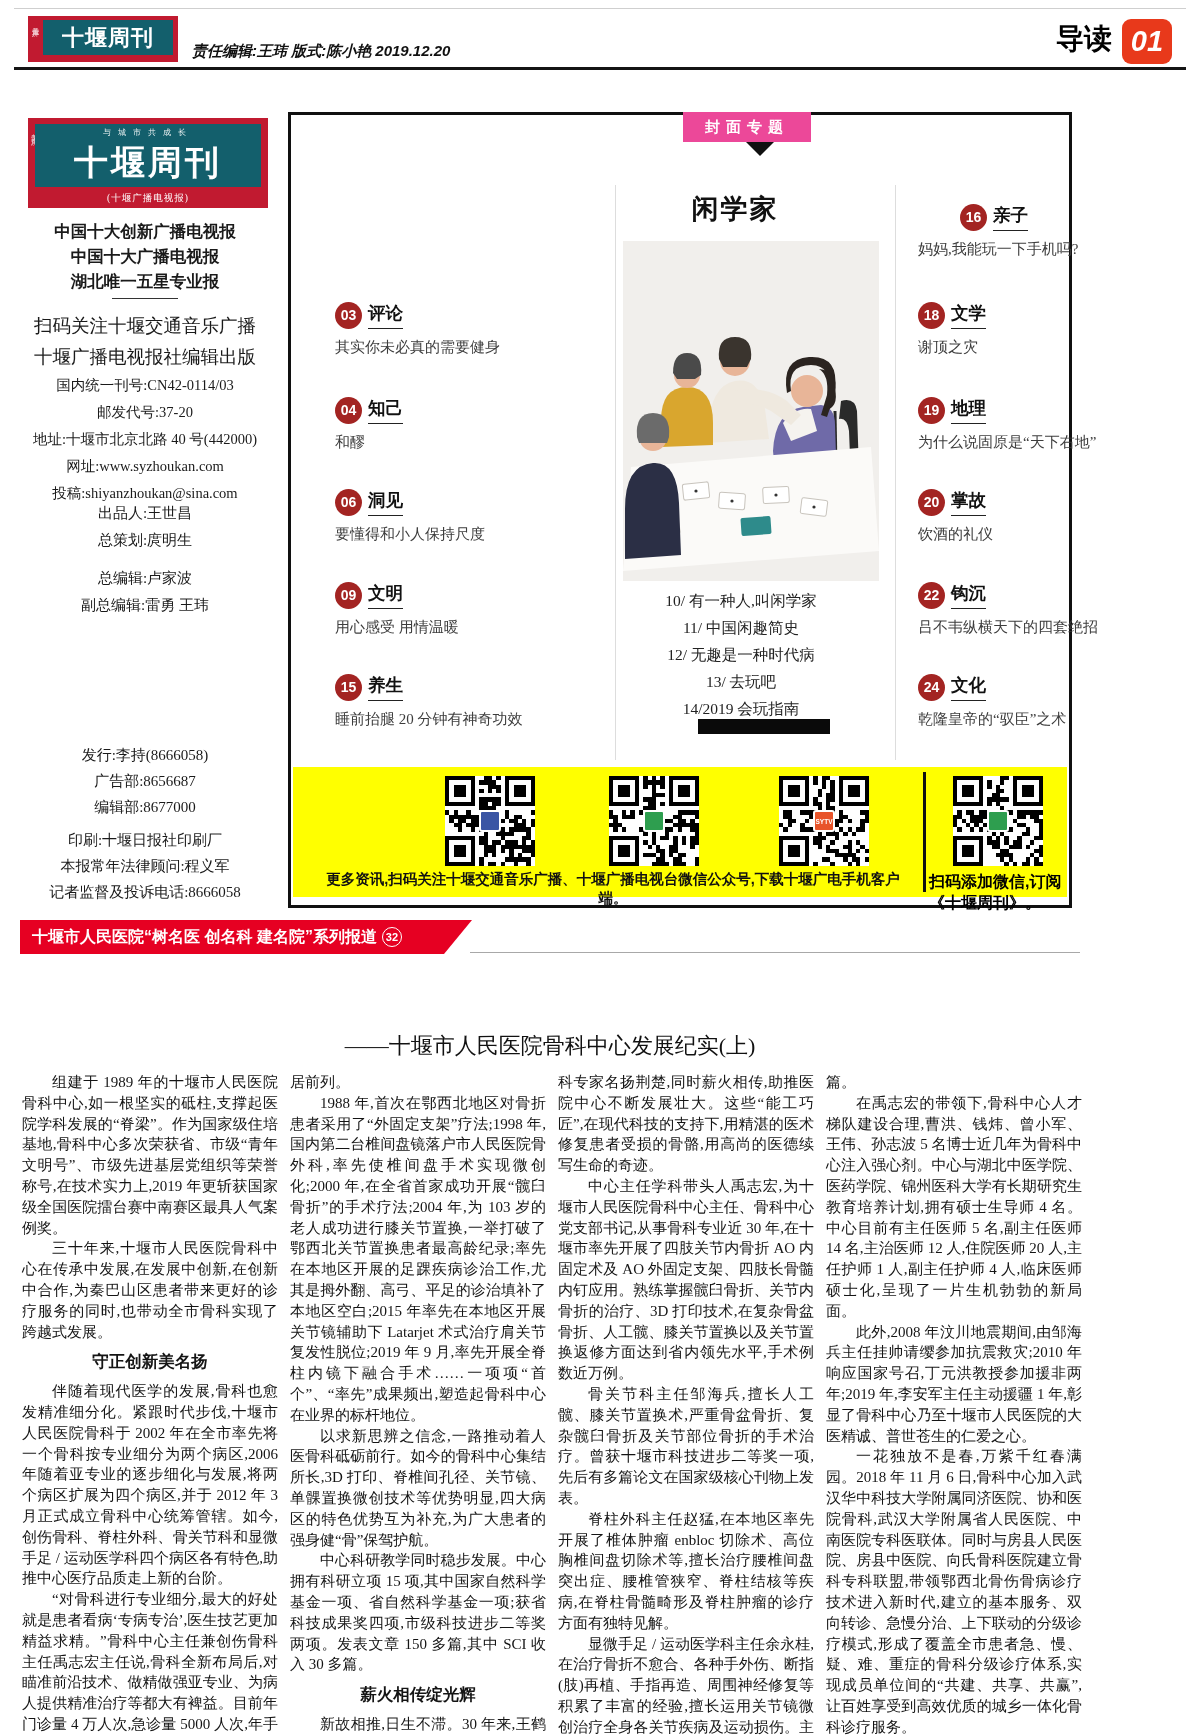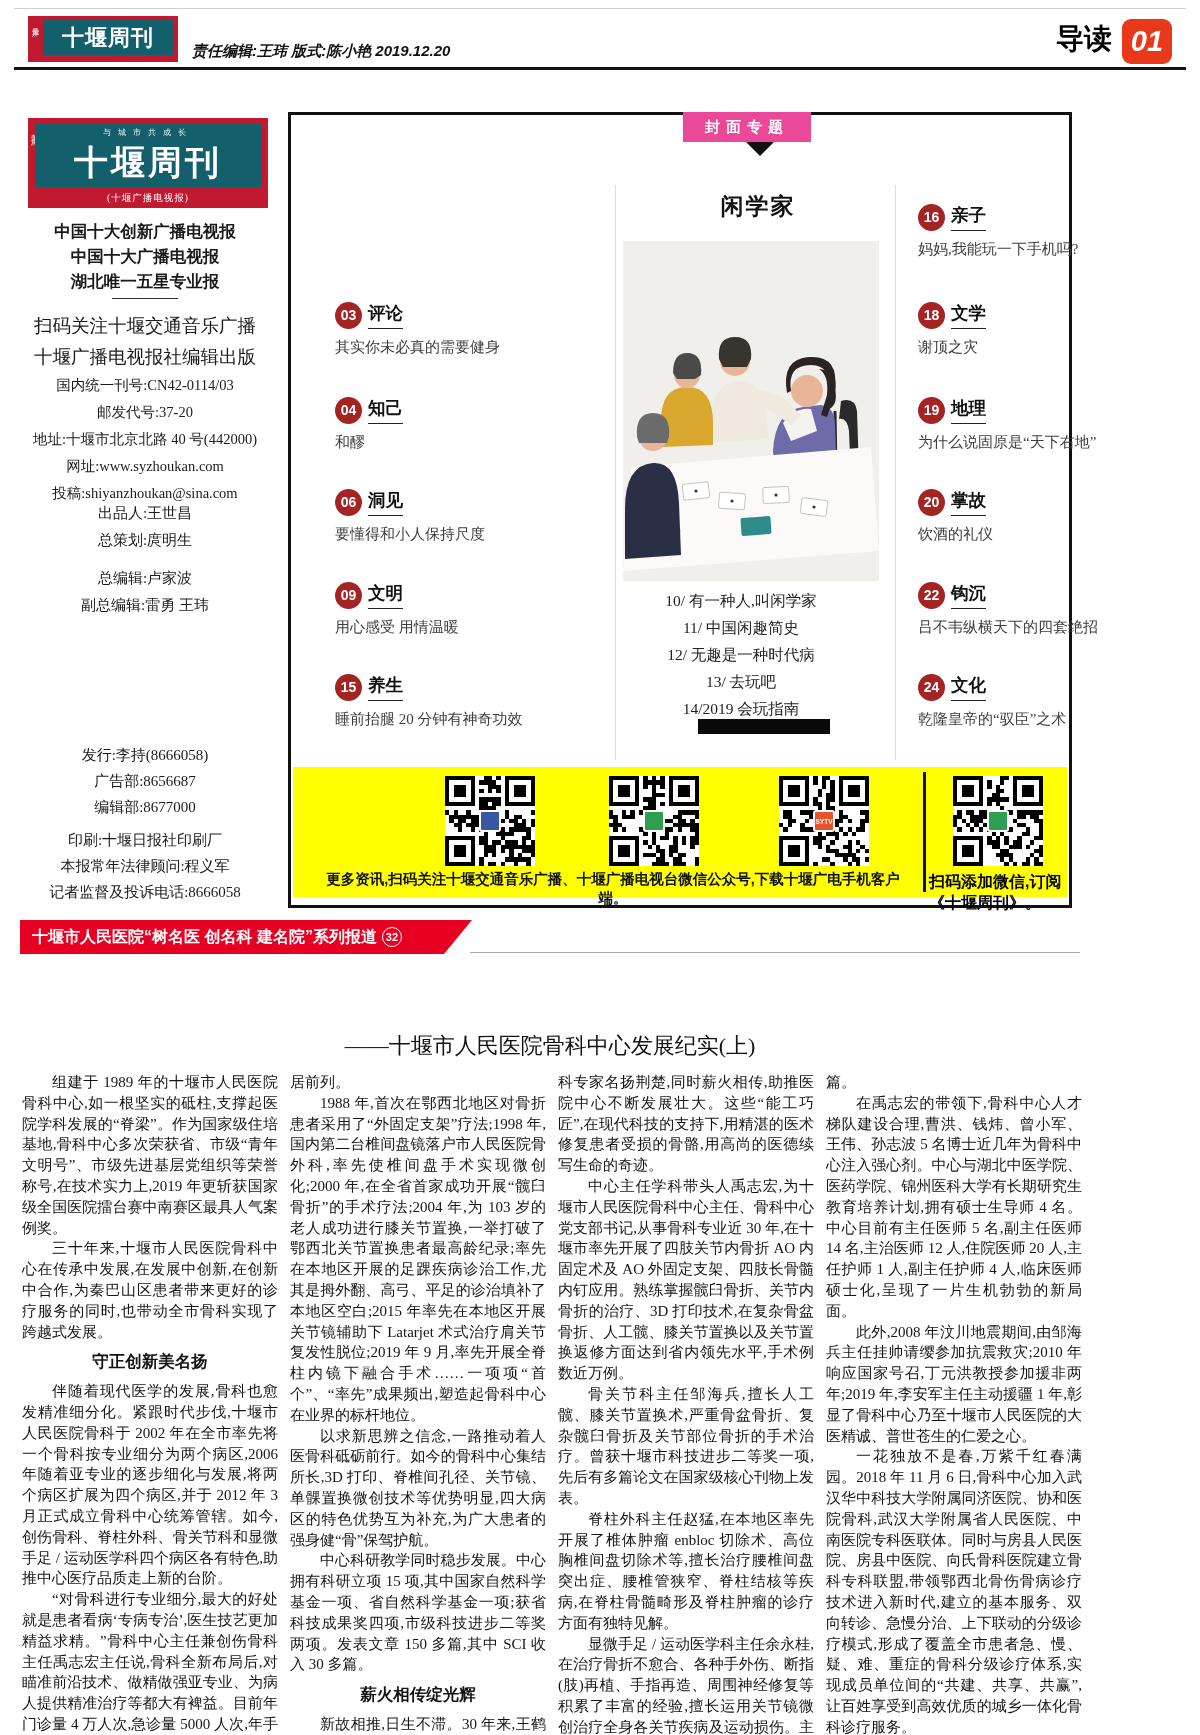--- a/index.html
+++ b/index.html
@@ -51,22 +51,22 @@
   .toc-col{position:absolute;top:0;width:270px;height:650px;}
   .toc-col-left{left:44px;} .toc-col-right{left:627px;width:152px;}
   .toc-item{position:absolute;left:0;width:100%;}
   .num-circle{display:inline-flex;width:27px;height:27px;border-radius:50%;background:#a32422;color:#fff;
               align-items:center;justify-content:center;font-family:"Liberation Sans",sans-serif;
               font-weight:bold;font-size:14px;vertical-align:middle;}
   .toc-label{display:inline-block;margin-left:6px;font-family:"Liberation Sans",sans-serif;font-weight:bold;
              font-size:17.5px;color:#111;border-bottom:1.5px solid #222;padding-bottom:3px;vertical-align:middle;}
   .toc-title{margin-top:9px;font-size:15px;color:#3d3d3d;white-space:nowrap;font-family:"Liberation Serif",serif;}
 
-  .feature-title{position:absolute;left:327px;top:76px;width:280px;text-align:center;
-                 font-weight:bold;font-size:23px;letter-spacing:2px;color:#111;}
+  .feature-title{position:absolute;left:304px;top:76px;width:280px;text-align:center;
+                 font-weight:bold;font-size:27px;letter-spacing:2px;color:#111;}
   .illo{position:absolute;left:332px;top:126px;width:256px;height:340px;background:#f1efec;}
   .feature-list{position:absolute;left:300px;top:472px;width:300px;text-align:center;
                 font-size:15.5px;line-height:27px;color:#222;}
   .divider-bar{position:absolute;left:407px;top:604px;width:132px;height:15px;background:#0a0a0a;}
 
   .yellow-bar{position:absolute;left:2px;right:2px;bottom:8px;height:130px;background:#ffff00;}
   .qr{position:absolute;top:9px;width:90px;height:90px;background:#fff;}
   .qr svg{display:block;}
   .qr-logo{position:absolute;left:34px;top:34px;width:22px;height:22px;border-radius:3px;border:2px solid #fff;
            box-sizing:border-box;color:#fff;font-family:"Liberation Sans",sans-serif;font-weight:bold;font-size:6.5px;
@@ -179,21 +179,21 @@
         <div class="toc-item" style="top: 466px;">
           <div><span class="num-circle">09</span><span class="toc-label">文明</span></div>
           <div class="toc-title">用心感受  用情温暖</div>
         </div>
         <div class="toc-item" style="top: 558px;">
           <div><span class="num-circle">15</span><span class="toc-label">养生</span></div>
           <div class="toc-title">睡前抬腿 20 分钟有神奇功效</div>
         </div>
       </div>
     <div class="toc-col toc-col-right">
-        <div class="toc-item" style="top: 88px;">
+        <div class="toc-item" style="top: 88px; text-align: center;">
           <div><span class="num-circle">16</span><span class="toc-label">亲子</span></div>
           <div class="toc-title">妈妈,我能玩一下手机吗?</div>
         </div>
         <div class="toc-item" style="top: 186px;">
           <div><span class="num-circle">18</span><span class="toc-label">文学</span></div>
           <div class="toc-title">谢顶之灾</div>
         </div>
         <div class="toc-item" style="top: 281px;">
           <div><span class="num-circle">19</span><span class="toc-label">地理</span></div>
           <div class="toc-title">为什么说固原是“天下右地”</div>

